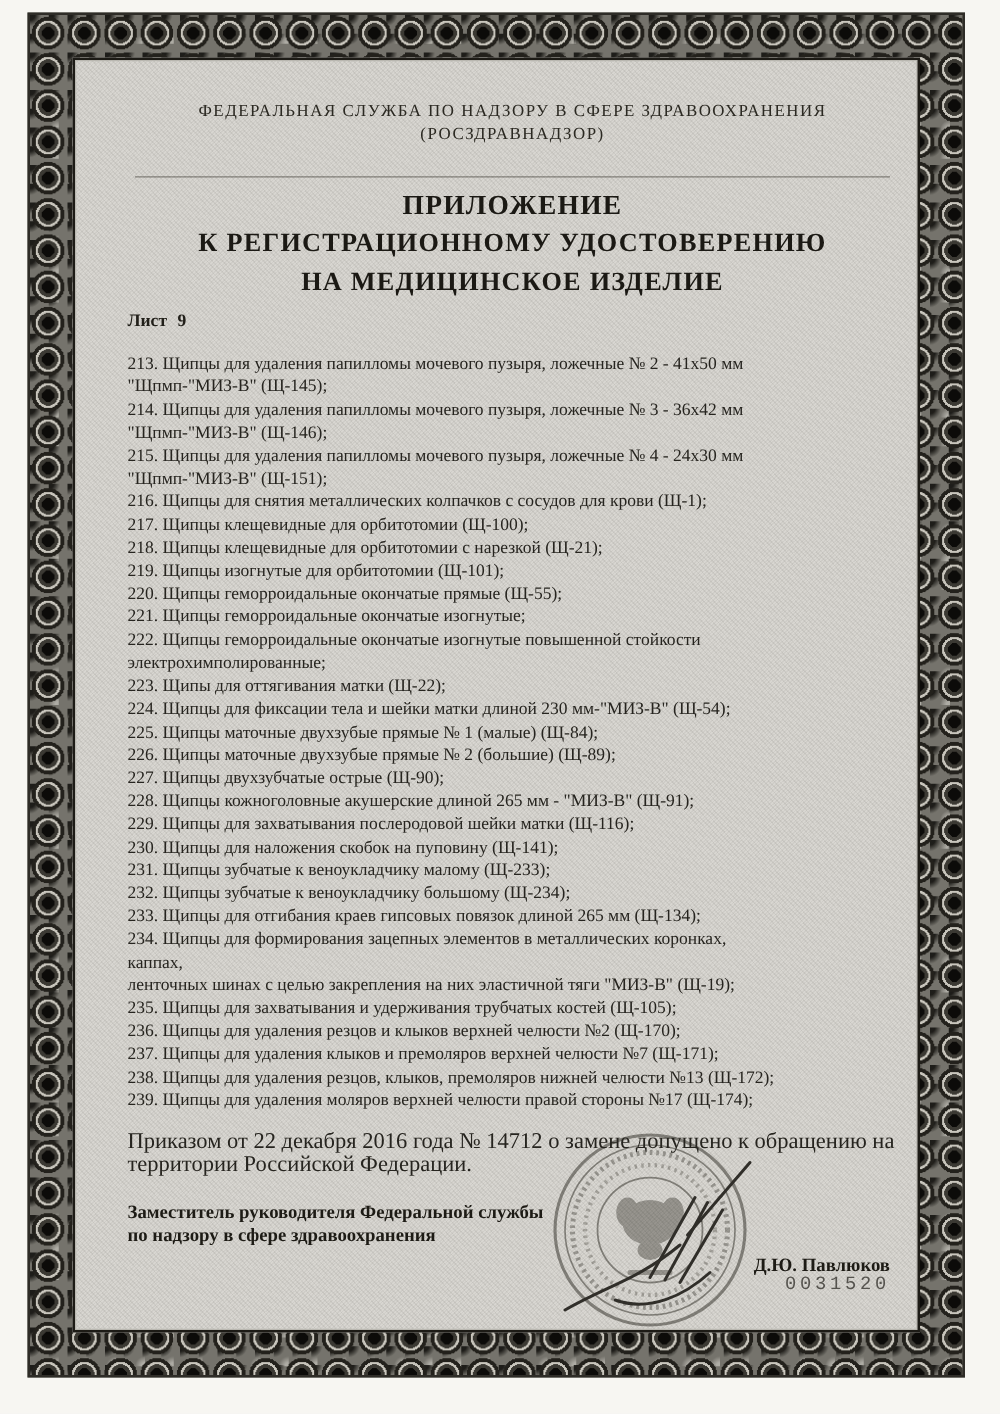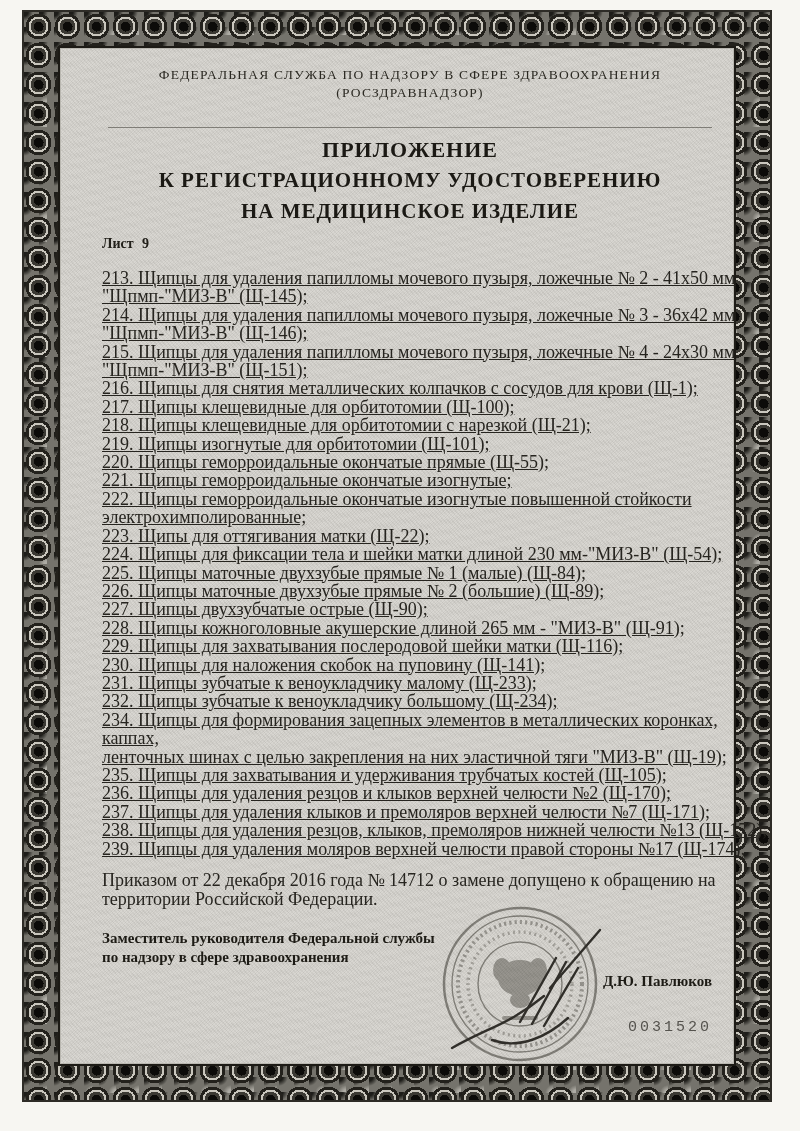--- a/index.html
+++ b/index.html
@@ -25,34 +25,34 @@
     position:relative;width:100%;height:100%;box-sizing:border-box;
     background-color:#d8d6d1;
     background-image:
       repeating-linear-gradient(47deg, rgba(110,108,102,.10) 0 1px, rgba(0,0,0,0) 1px 3px),
       repeating-linear-gradient(-43deg, rgba(88,86,80,.07) 0 1px, rgba(0,0,0,0) 1px 2px);
     border:2px solid #1d1b16;
     box-shadow:inset 0 0 0 1px #b9b7b0;
     color:#26241f;
   }
 
-  .content{position:relative;z-index:2;padding:18px 16px 0 42px;}
+  .content{position:relative;z-index:2;padding:32px 16px 0 42px;}
 
   .org{ text-align:center;font-size:13.5px;letter-spacing:1.2px;line-height:18px;color:#2b2922;}
   .rule{ border:none;border-top:1px solid rgba(62,60,53,.55);margin:25px 6px 6px 6px;}
 
   .title{ text-align:center;font-weight:bold;color:#1b1914;}
   .title .t1{font-size:22px;line-height:31px;letter-spacing:1px;margin-top:6px;}
   .title .t2{font-size:21px;line-height:31px;letter-spacing:1px;}
   .title .t3{font-size:21px;line-height:30px;letter-spacing:1px;}
 
   .meta{ display:flex;justify-content:center;gap:50px;font-weight:bold;font-size:15.5px;margin-top:7px;color:#1d1b15;}
   .sheet{ text-align:left;font-weight:bold;font-size:14px;margin:10px 30px 12px 0;word-spacing:5px;color:#22201a;}
 
-  .items{margin-top:17px;font-size:18px;line-height:18.4px;text-decoration:underline;}
+  .items{margin-top:17px;font-size:14px;line-height:18.4px;}
   .item-line{white-space:nowrap;}
 
   .order-note{margin-top:13px;font-size:18px;line-height:19px;}
 
   .sign-row{display:flex;justify-content:space-between;align-items:flex-start;margin-top:20px;}
   .signer{font-weight:bold;font-size:15px;line-height:19px;color:#1d1b15;}
   .signer-name{font-weight:bold;font-size:15px;white-space:nowrap;padding-right:6px;color:#1d1b15;margin-top:44px;}
 
   .serial{position:absolute;right:22px;bottom:28px;z-index:3;
     font-family:"Liberation Mono","DejaVu Sans Mono",monospace;
@@ -131,20 +131,21 @@
             <div class="item-line">223. Щипы для оттягивания матки (Щ-22);</div>
             <div class="item-line">224. Щипцы для фиксации тела и шейки матки длиной 230 мм-"МИЗ-В" (Щ-54);</div>
             <div class="item-line">225. Щипцы маточные двухзубые прямые № 1 (малые) (Щ-84);</div>
             <div class="item-line">226. Щипцы маточные двухзубые прямые № 2 (большие) (Щ-89);</div>
             <div class="item-line">227. Щипцы двухзубчатые острые (Щ-90);</div>
             <div class="item-line">228. Щипцы кожноголовные акушерские длиной 265 мм - "МИЗ-В" (Щ-91);</div>
             <div class="item-line">229. Щипцы для захватывания послеродовой шейки матки (Щ-116);</div>
             <div class="item-line">230. Щипцы для наложения скобок на пуповину (Щ-141);</div>
             <div class="item-line">231. Щипцы зубчатые к веноукладчику малому (Щ-233);</div>
             <div class="item-line">232. Щипцы зубчатые к веноукладчику большому (Щ-234);</div>
+            <div class="item-line">233. Щипцы для отгибания краев гипсовых повязок длиной 265 мм (Щ-134);</div>
             <div class="item-line">234. Щипцы для формирования зацепных элементов в металлических коронках,</div>
             <div class="item-line">каппах,</div>
             <div class="item-line">ленточных шинах с целью закрепления на них эластичной тяги "МИЗ-В" (Щ-19);</div>
             <div class="item-line">235. Щипцы для захватывания и удерживания трубчатых костей (Щ-105);</div>
             <div class="item-line">236. Щипцы для удаления резцов и клыков верхней челюсти №2 (Щ-170);</div>
             <div class="item-line">237. Щипцы для удаления клыков и премоляров верхней челюсти №7 (Щ-171);</div>
             <div class="item-line">238. Щипцы для удаления резцов, клыков, премоляров нижней челюсти №13 (Щ-172);</div>
             <div class="item-line">239. Щипцы для удаления моляров верхней челюсти правой стороны №17 (Щ-174);</div>
           </div>
 

